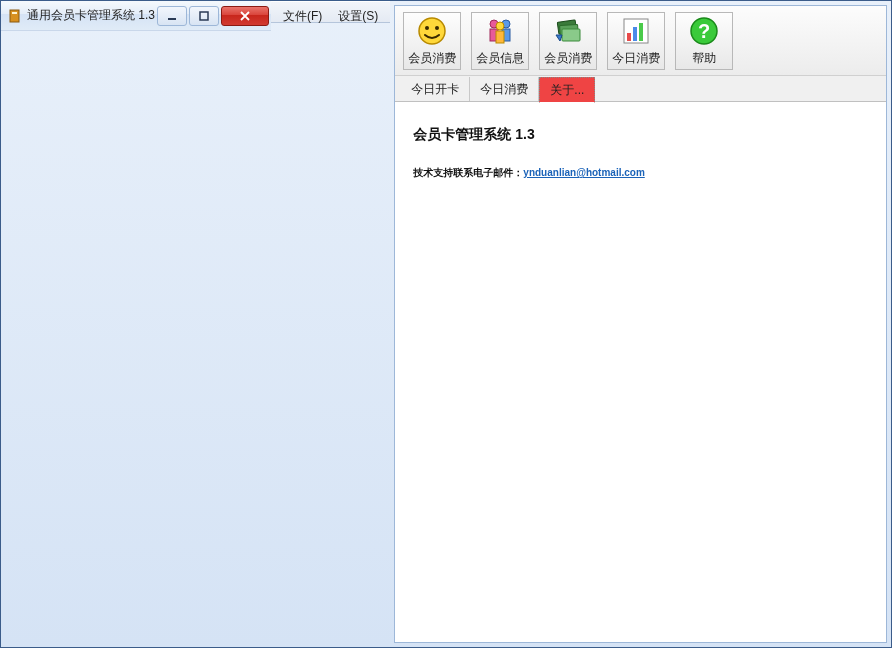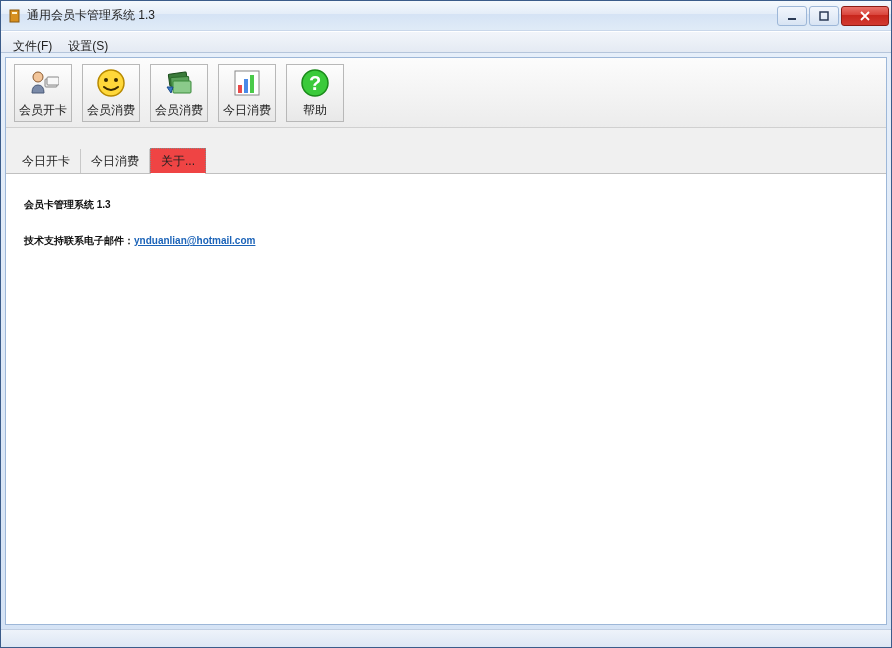--- a/index.html
+++ b/index.html
@@ -10,21 +10,21 @@
     width: 892px;
     height: 648px;
     overflow: hidden;
   }
   .window {
     width: 892px;
     height: 648px;
     background: linear-gradient(to bottom, #e8f0fa 0%, #d5e3f5 100%);
     border: 1px solid #3b5c8a;
     display: flex;
-    flex-direction: column;
+    flex-direction: row;
   }
   .titlebar {
     height: 30px;
     background: linear-gradient(to bottom, #f5f9fd 0%, #e4edf8 45%, #d5e3f5 46%, #e0ebf7 100%);
     display: flex;
     align-items: center;
     padding: 0 2px 0 6px;
     border-bottom: 1px solid #c9d7ea;
   }
   .titlebar-icon {
@@ -74,23 +74,22 @@
     border: 1px solid #b8b8b8;
     display: flex; flex-direction: column; align-items: center; justify-content: center;
     gap: 3px; cursor: default;
   }
   .tbtn-icon { width: 32px; height: 32px; display:flex; align-items:center; justify-content:center; }
   .tbtn-label { font-size: 12px; color: #222; white-space: nowrap; }
 
   .tabs {
     height: 26px;
     background: #f0f0f0;
-    display: flex; align-items: flex-end; padding: 0 6px;
+    display: flex; align-items: center; padding: 0 6px;
     border-bottom: 1px solid #c0c0c0;
-    margin-top: 20px;
   }
   .tab {
     padding: 4px 10px 3px 10px;
     font-size: 12px;
     color: #222;
     background: #f0f0f0;
     border-right: 1px solid #c8c8c8;
     cursor: default;
   }
   .tab.active {
@@ -98,21 +97,21 @@
     border: 1px dotted #888;
     border-bottom: 1px solid #fff;
     position: relative; top: 1px;
   }
 
   .content {
     flex: 1;
     background: #fff;
     padding: 24px 18px;
   }
-  .about-title { font-size: 10px; font-weight: bold; color: #111; margin-bottom: 22px; }
+  .about-title { font-size: 14px; font-weight: bold; color: #111; margin-bottom: 22px; }
   .about-line { font-size: 10px; font-weight: bold; color: #111; }
   .about-line a { color: #1b63b8; text-decoration: underline; font-weight: bold; }
 
   .statusbar {
     height: 18px;
     background: linear-gradient(to bottom, #eef3fa, #dde7f4);
     border-top: 1px solid #c0cee2;
   }
 </style>
 </head>
@@ -147,44 +146,46 @@
   </div>
 
   <div class="menubar">
     <div class="menu-item">文件(F)</div>
     <div class="menu-item">设置(S)</div>
   </div>
 
   <div class="client">
     <div class="toolbar">
 
-      <div class="tbtn">
-        <span class="tbtn-icon">
-          <svg width="32" height="32" viewBox="0 0 32 32">
-            <circle cx="11" cy="10" r="5" fill="#f2c59a" stroke="#8a5a30"></circle>
-            <path d="M5 26 Q5 18 11 18 Q17 18 17 26 Z" fill="#7a8aa8" stroke="#4a5a78"></path>
-            <rect x="18" y="12" width="12" height="8" rx="1" fill="#e8e8e8" stroke="#888"></rect>
-            <rect x="20" y="10" width="12" height="8" rx="1" fill="#f8f8f8" stroke="#888"></rect>
-          </svg>
-        </span>
-        <span class="tbtn-label">会员开卡</span>
-      </div>
 
       <div class="tbtn">
         <span class="tbtn-icon">
           <svg width="32" height="32" viewBox="0 0 32 32">
             <circle cx="16" cy="16" r="13" fill="#ffd83a" stroke="#b88a00" stroke-width="1.5"></circle>
             <circle cx="11" cy="13" r="2" fill="#3a2a00"></circle>
             <circle cx="21" cy="13" r="2" fill="#3a2a00"></circle>
             <path d="M9 20 Q16 26 23 20" fill="none" stroke="#3a2a00" stroke-width="2" stroke-linecap="round"></path>
           </svg>
         </span>
         <span class="tbtn-label">会员消费</span>
       </div>
 
+      <div class="tbtn">
+        <span class="tbtn-icon">
+          <svg width="32" height="32" viewBox="0 0 32 32">
+            <circle cx="10" cy="9" r="4" fill="#e85a9a" stroke="#a02a5a"></circle>
+            <rect x="6" y="14" width="8" height="12" fill="#e85a9a" stroke="#a02a5a"></rect>
+            <circle cx="22" cy="9" r="4" fill="#5a9ae8" stroke="#2a5aa0"></circle>
+            <rect x="18" y="14" width="8" height="12" fill="#5a9ae8" stroke="#2a5aa0"></rect>
+            <circle cx="16" cy="11" r="4" fill="#ffd83a" stroke="#b88a00"></circle>
+            <rect x="12" y="16" width="8" height="12" fill="#ffb83a" stroke="#b88a00"></rect>
+          </svg>
+        </span>
+        <span class="tbtn-label">会员信息</span>
+      </div>
 
       <div class="tbtn">
         <span class="tbtn-icon">
           <svg width="32" height="32" viewBox="0 0 32 32">
             <rect x="6" y="6" width="18" height="12" rx="1" fill="#3a7a3a" stroke="#1a4a1a" transform="rotate(-8 15 12)"></rect>
             <rect x="8" y="10" width="18" height="12" rx="1" fill="#5aa05a" stroke="#2a6a2a" transform="rotate(-4 17 16)"></rect>
             <rect x="10" y="14" width="18" height="12" rx="1" fill="#8aca8a" stroke="#3a8a3a"></rect>
             <path d="M4 20 L10 20 L8 26 Z" fill="#3a7aca" stroke="#1a4a8a"></path>
           </svg>
         </span>

